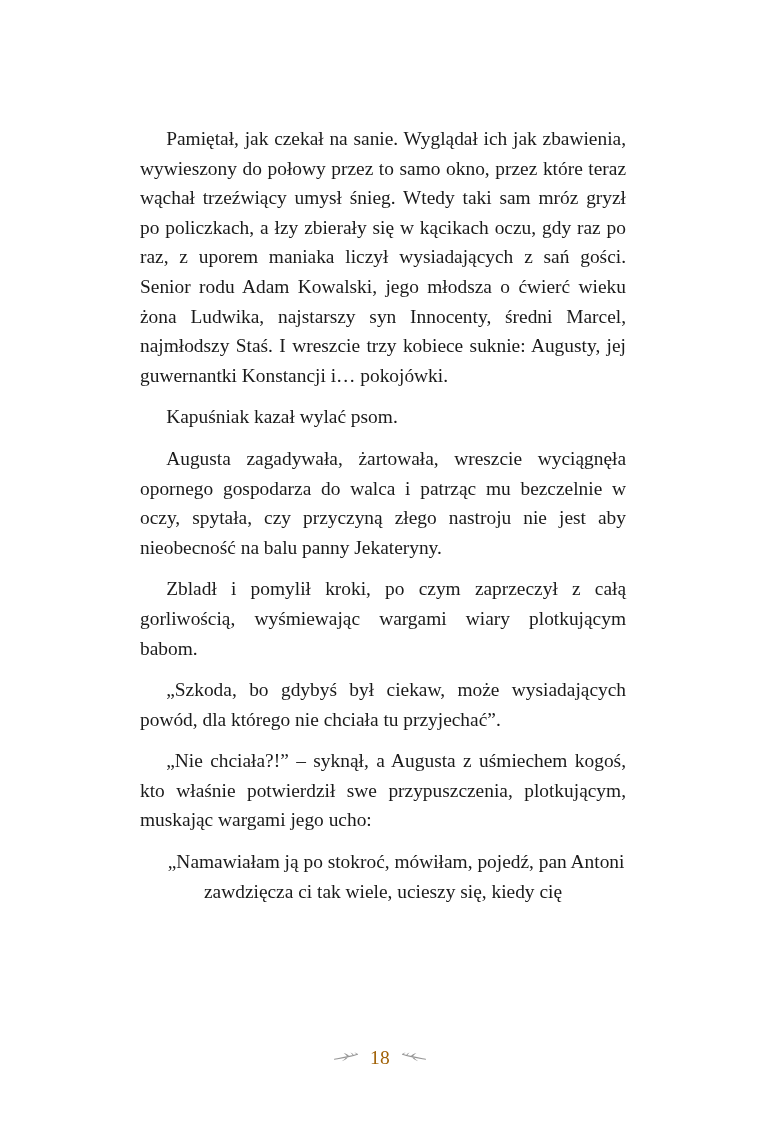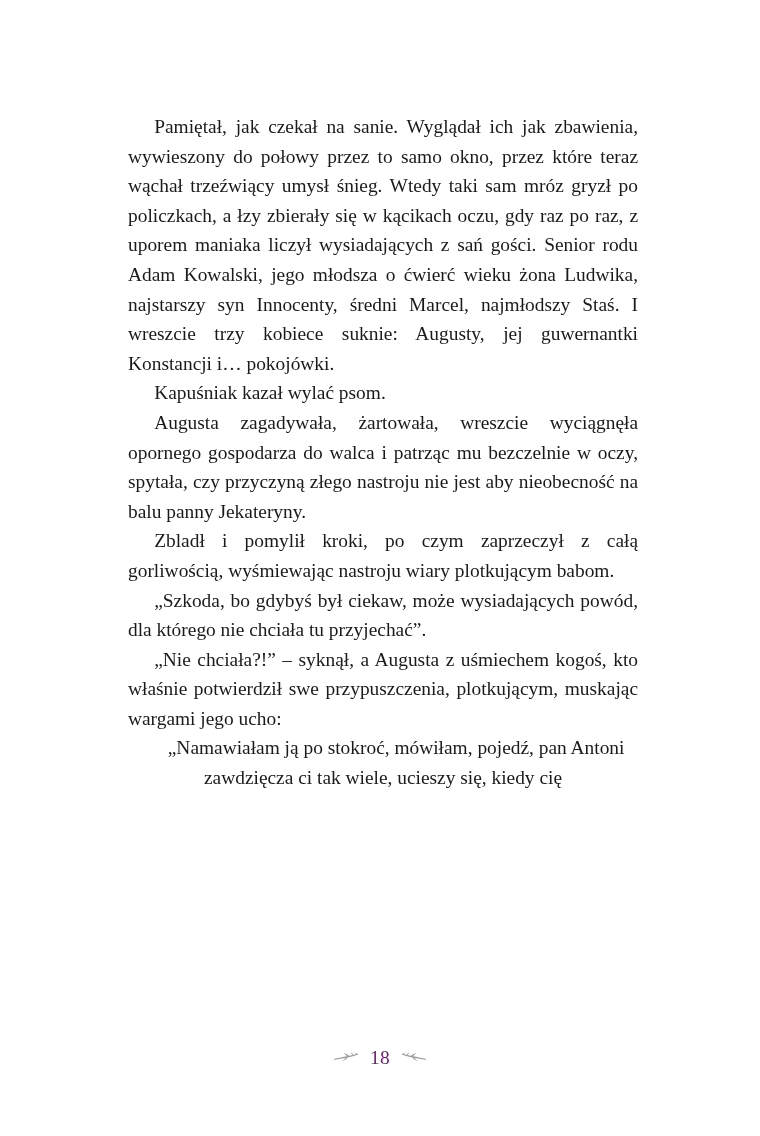--- a/index.html
+++ b/index.html
@@ -27,21 +27,21 @@
     text-align: justify;
     text-justify: inter-word;
     color: #1a1a1a;
     font-size: 19.4px;
     line-height: 29.6px;
     hyphens: manual;
     -webkit-hyphens: manual;
   }
 
   .text-block p {
-    margin: 0;
+    margin: 12px;
     text-indent: 1.35em;
   }
 
   .text-block p:last-child {
     text-align: center;
   }
 
   
   .folio {
     position: absolute;
@@ -51,21 +51,21 @@
     display: flex;
     align-items: center;
     justify-content: center;
     gap: 11px;
     color: #4a4a4a;
     font-size: 19px;
     line-height: 1;
   }
 
   .folio-number {
-    color: #701a75;
+    color: #a16207;
     font-size: 19.5px;
     letter-spacing: 0.3px;
   }
 
   .ornament {
     display: block;
     width: 26px;
     height: 15px;
     opacity: 0.62;
   }
@@ -76,21 +76,21 @@
 </style>
 </head>
 <body>
 
 <div class="page">
 
   <div class="text-block">
     <p>Pamiętał, jak czekał na sanie. Wyglądał ich jak zbawienia, wywieszony do połowy przez to samo okno, przez które teraz wąchał trzeźwiący umysł śnieg. Wtedy taki sam mróz gryzł po policzkach, a łzy zbierały się w kącikach oczu, gdy raz po raz, z uporem maniaka liczył wysiadających z sań gości. Senior rodu Adam Kowalski, jego młodsza o ćwierć wieku żona Ludwika, najstarszy syn Innocenty, średni Marcel, najmłodszy Staś. I wreszcie trzy kobiece suknie: Augusty, jej guwernantki Konstancji i… pokojówki.</p>
     <p>Kapuśniak kazał wylać psom.</p>
     <p>Augusta zagadywała, żartowała, wreszcie wyciągnęła opornego gospodarza do walca i patrząc mu bezczelnie w oczy, spytała, czy przyczyną złego nastroju nie jest aby nieobecność na balu panny Jekateryny.</p>
-    <p>Zbladł i pomylił kroki, po czym zaprzeczył z całą gorliwością, wyśmiewając nastroju wiary plotkującym babom.</p>
+    <p>Zbladł i pomylił kroki, po czym zaprzeczył z całą gorliwością, wyśmiewając wargami wiary plotkującym babom.</p>
     <p>„Szkoda, bo gdybyś był ciekaw, może wysiadających powód, dla którego nie chciała tu przyjechać”.</p>
     <p>„Nie chciała?!” – syknął, a Augusta z uśmiechem kogoś, kto właśnie potwierdził swe przypuszczenia, plotkującym, muskając wargami jego ucho:</p>
     <p>„Namawiałam ją po stokroć, mówiłam, pojedź, pan Antoni zawdzięcza ci tak wiele, ucieszy się, kiedy cię</p>
   </div>
 
   <div class="folio">
     <span class="ornament-wrap">
       <svg class="ornament" viewBox="0 0 26 15" xmlns="http://www.w3.org/2000/svg" aria-hidden="true">
         <path d="M1.5 9.2 C6 8.4, 11 7.6, 16.5 6.4 C19.5 5.7, 22 5.0, 24.5 4.2" stroke="#555555" stroke-width="1.1" fill="none" stroke-linecap="round"></path>
         <path d="M16.5 6.4 C15.0 4.6, 13.0 3.4, 10.6 2.9 C12.4 4.3, 13.7 5.4, 14.6 6.8 Z" fill="#555555"></path>

